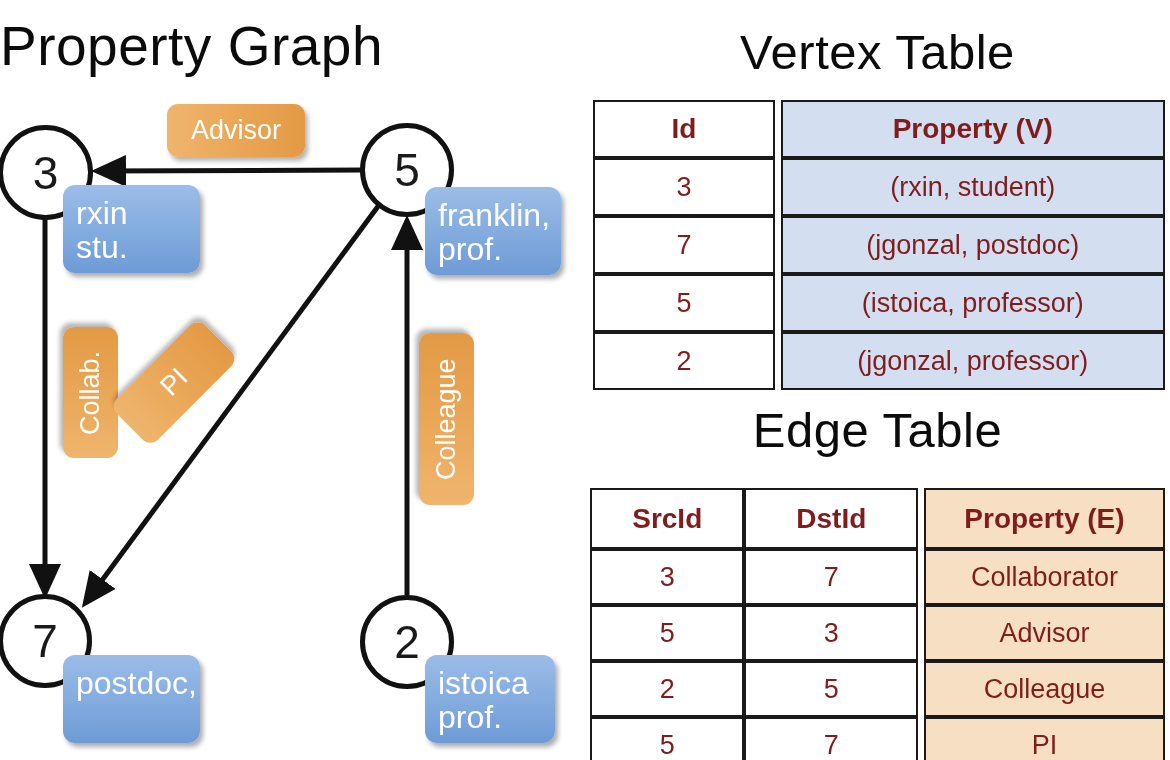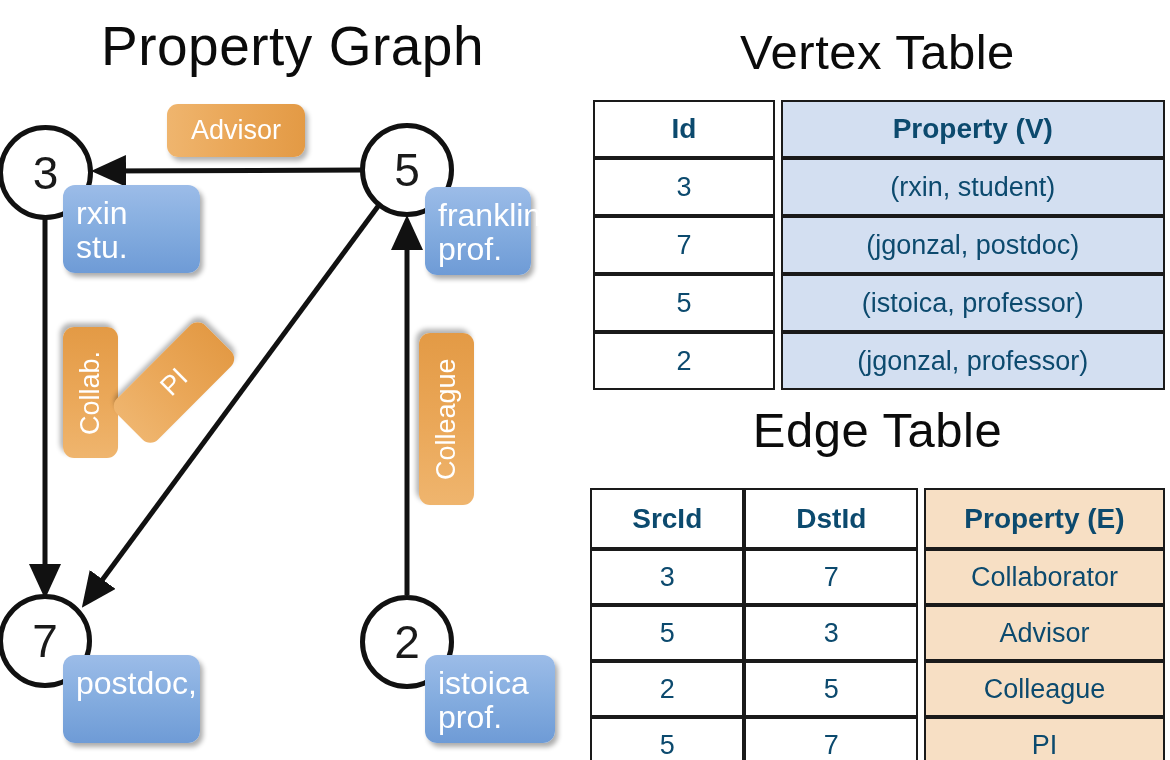--- a/index.html
+++ b/index.html
@@ -19,21 +19,20 @@
   .section-title {
     position: absolute;
     font-weight: 400;
     color: #0b0b0b;
     letter-spacing: 0.5px;
     white-space: nowrap;
     font-family: "Liberation Sans", sans-serif;
   }
   #title-property-graph {
     left: 0; top: 14px; width: 585px;
-    text-align: center;
     font-size: 55px;
     line-height: 64px;
   }
   #title-vertex-table {
     left: 585px; top: 22px; width: 585px;
     text-align: center;
     font-size: 49px;
     line-height: 60px;
   }
   #title-edge-table {
@@ -105,21 +104,21 @@
     position: absolute;
     border-collapse: separate;
     border-spacing: 0;
     font-family: "Liberation Sans", sans-serif;
   }
   table.data-table td, table.data-table th {
     border: 2px solid #1a1a1a;
     font-weight: 400;
     font-size: 27px;
     text-align: center;
-    color: #0c4a6e;
+    color: #7f1d1d;
     padding: 0;
   }
   table.data-table th {
     font-weight: bold;
     font-size: 28px;
   }
   .cell-plain { background: #ffffff; }
   .cell-v     { background: #d3dff1; }
   .cell-e     { background: #f7dfc4; }
   .gap-col { border: none !important; background: #ffffff; width: 6px; padding: 0; }
@@ -158,21 +157,21 @@
   </div>
   <div class="node-circle" style="left:360px; top:595px; width:94px; height:94px;">
     <span>2</span>
   </div>
 
   <div class="prop-box" style="left:63px; top:185px; width:137px; height:88px;">
     <div>rxin</div>
     <div>stu.</div>
   </div>
 
-  <div class="prop-box" style="left:425px; top:187px; width:106px; height:88px;">
+  <div class="prop-box" style="left:425px; top:187px; width:136px; height:88px;">
     <div>franklin,</div>
     <div>prof.</div>
   </div>
 
   <div class="prop-box" style="left:63px; top:655px; width:137px; height:88px;">
     <div>postdoc,</div>
   </div>
 
   <div class="prop-box" style="left:425px; top:655px; width:130px; height:88px;">
     <div>istoica</div>

